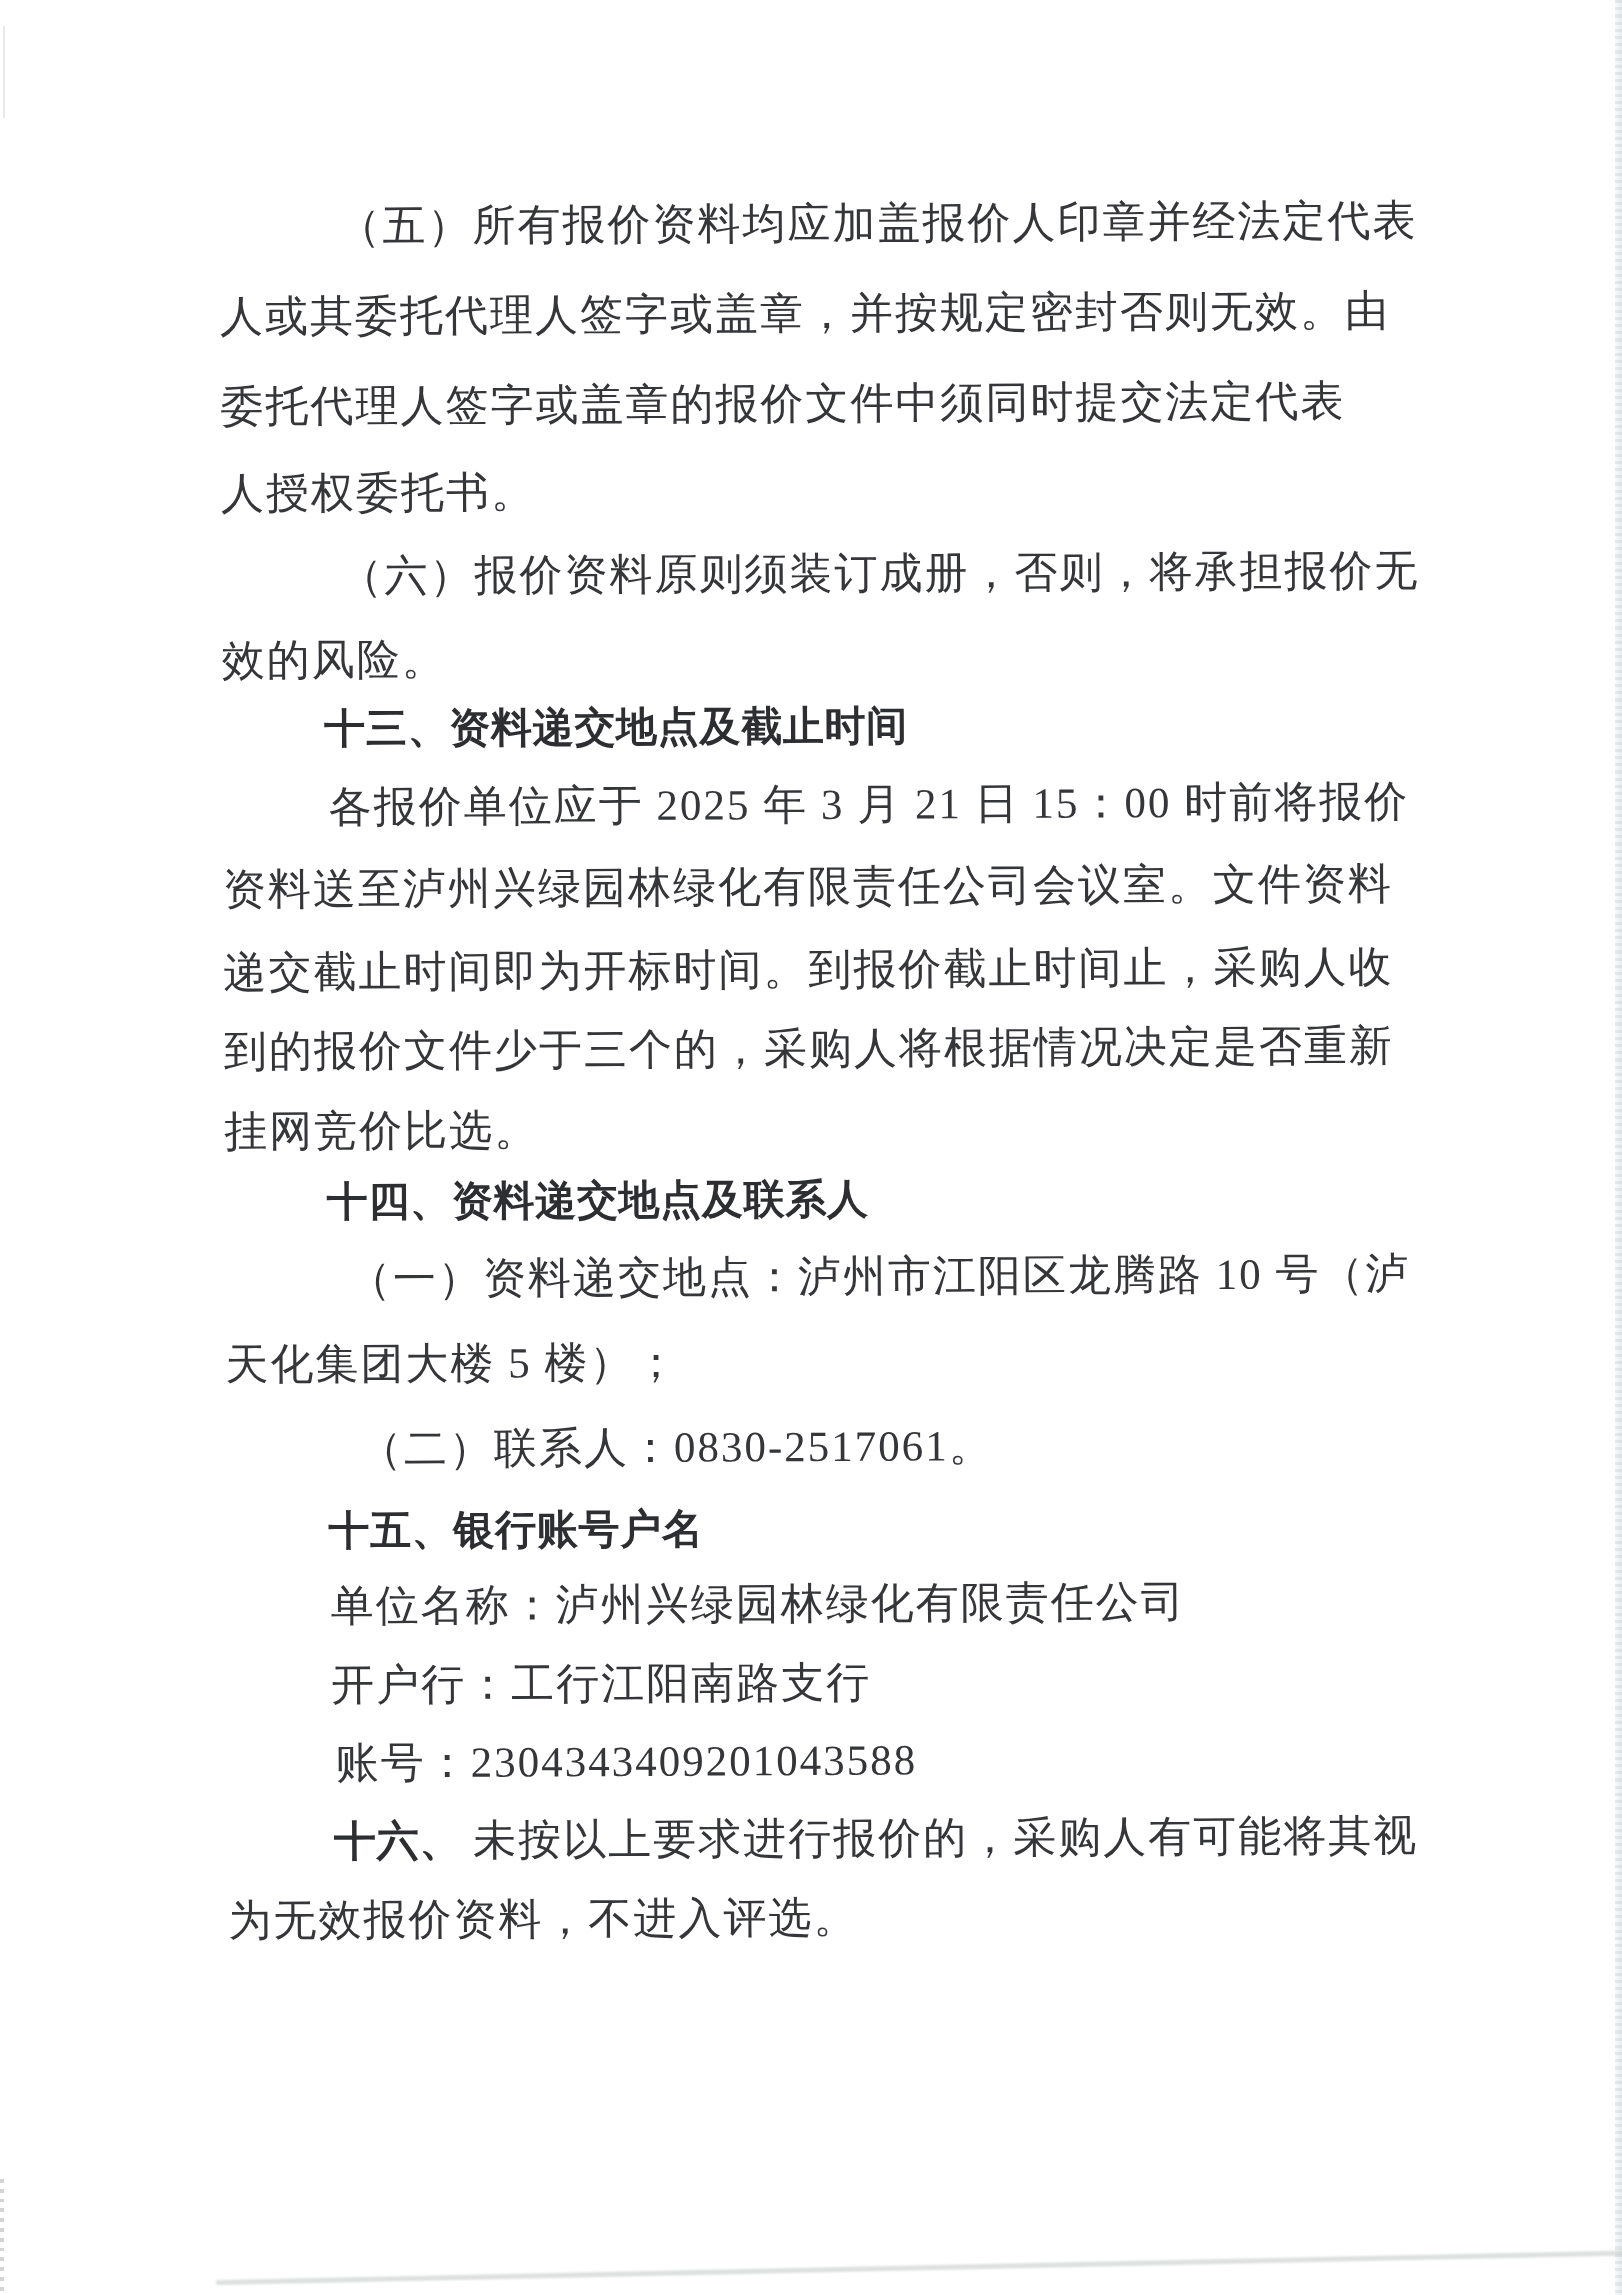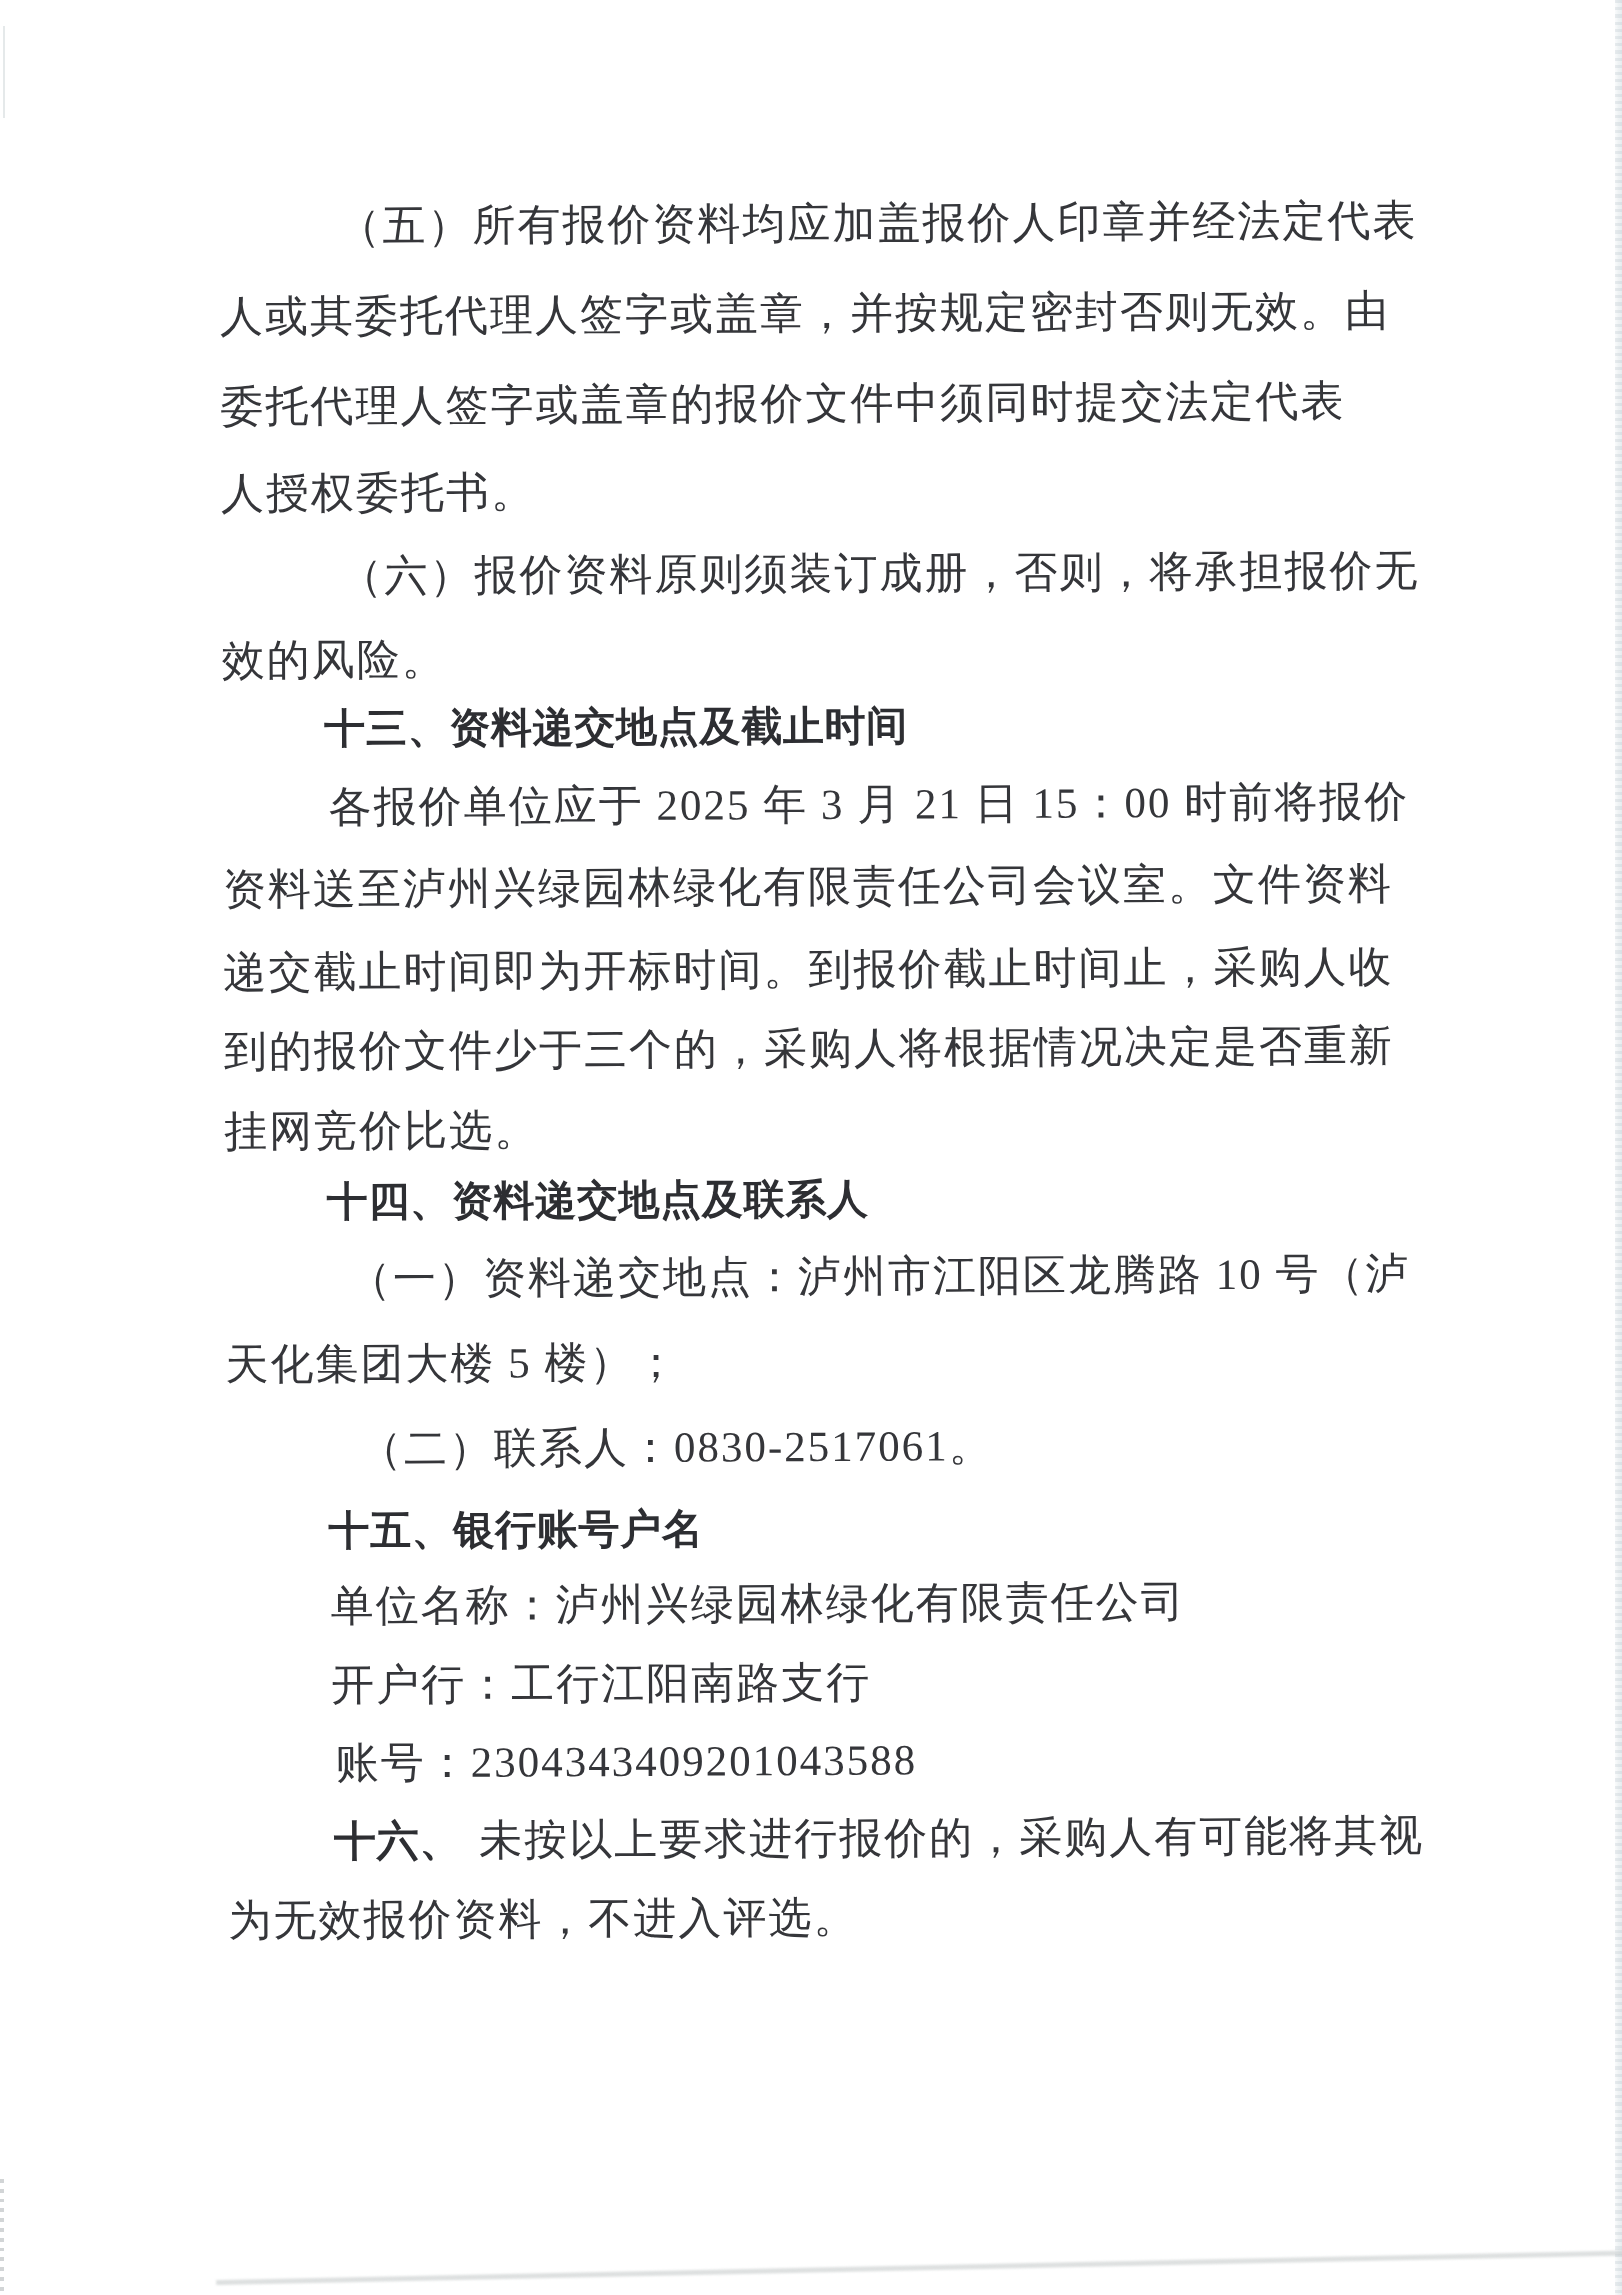--- a/index.html
+++ b/index.html
@@ -40,21 +40,21 @@
     font-size:41px;
     letter-spacing:0.7px;
     color:#2d2e32;
   }
   .bold-lead{
     font-family:"Liberation Sans","DejaVu Sans",sans-serif;
     font-weight:bold;
     font-size:42px;
     letter-spacing:0.7px;
     color:#2d2e32;
-    margin-right:17px;
+    margin-right:11px;
   }
   
   .ln0 {left:342px; top:194px;}
   .ln1 {left:224px; top:284px;}
   .ln2 {left:224px; top:374px;}
   .ln3 {left:224px; top:461px;}
   .ln4 {left:342px; top:544px;}
   .ln5 {left:224px; top:628px;}
   .ln6 {left:326px; top:696px;}
   .ln7 {left:330px; top:775px;}

